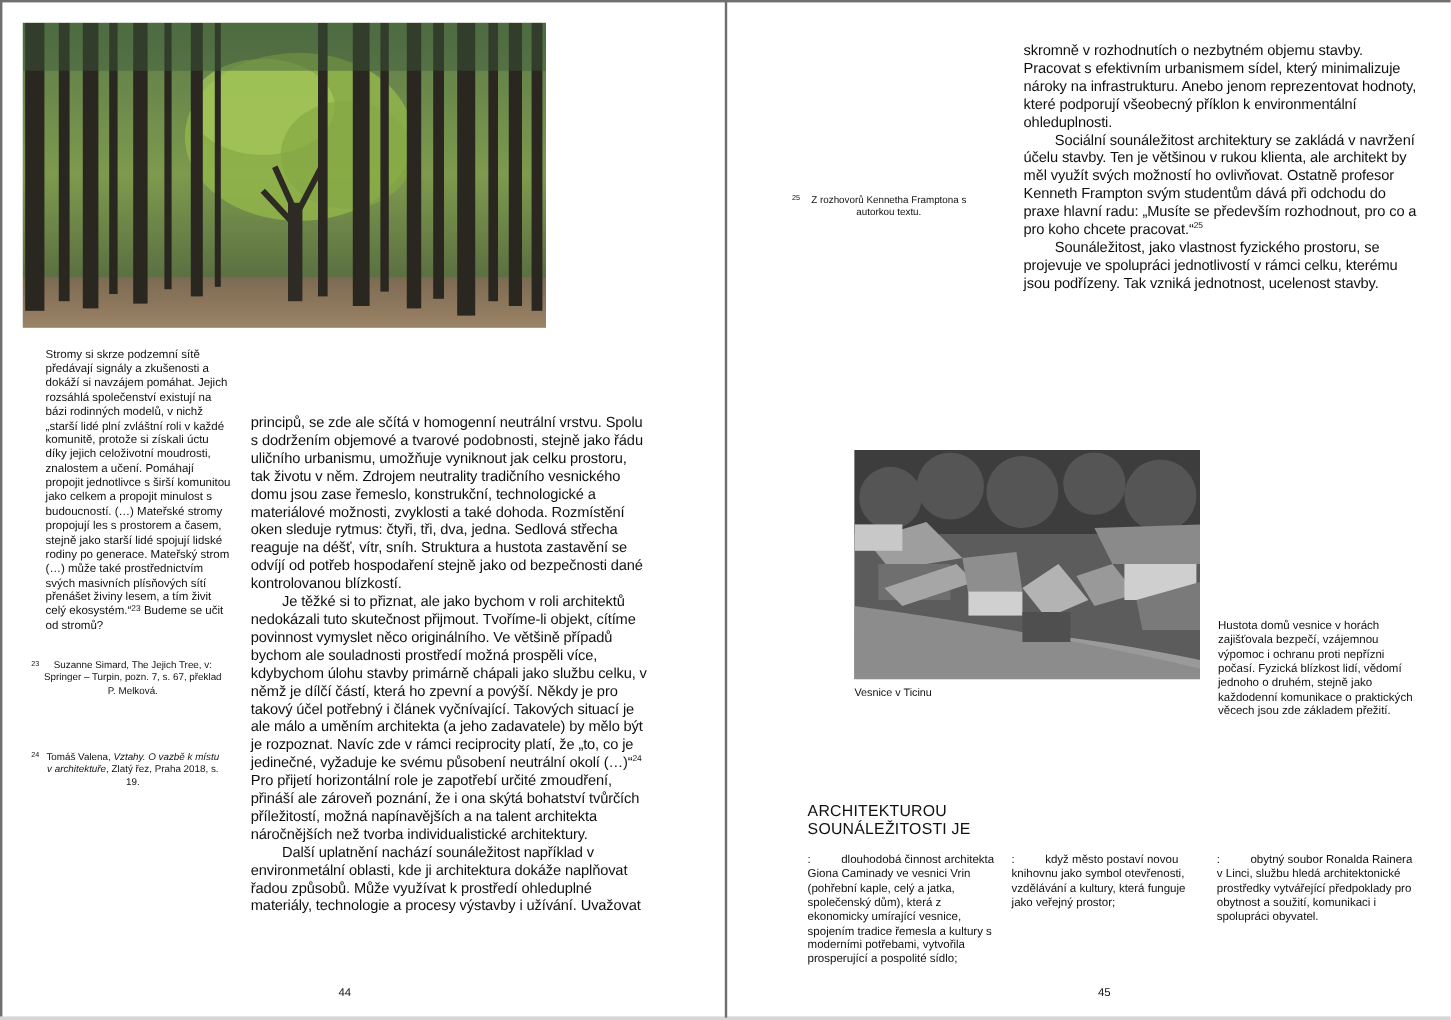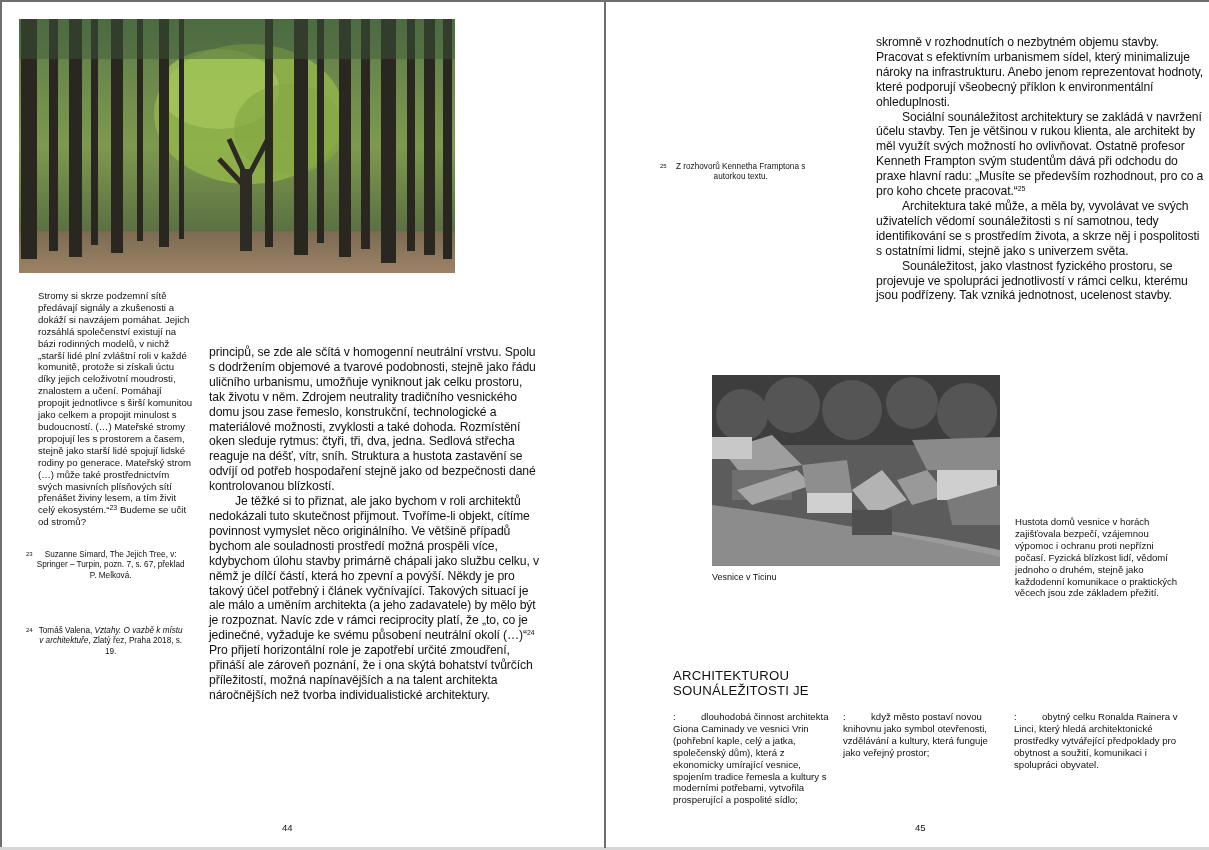--- a/index.html
+++ b/index.html
@@ -110,28 +110,28 @@
   <sup>23</sup><span class="note-body" style="width:150px;">Suzanne Simard, The Jejich Tree, v: Springer – Turpin, pozn. 7, s. 67, překlad P. Melková.</span>
 </div>
 
 <div class="abs note" style="left:26px; top:626px; width:170px;">
   <sup>24</sup><span class="note-body" style="width:150px;"><span>Tomáš Valena, </span><i>Vztahy. O vazbě k místu v architektuře</i><span>, Zlatý řez, Praha 2018, s. 19.</span></span>
 </div>
 
 <div class="abs body-text" style="left:209px; top:345px; width:330px;">
   <p>principů, se zde ale sčítá v homogenní neutrální vrstvu. Spolu s dodržením objemové a tvarové podobnosti, stejně jako řádu uličního urbanismu, umožňuje vyniknout jak celku prostoru, tak životu v něm. Zdrojem neutrality tradičního vesnického domu jsou zase řemeslo, konstrukční, technologické a materiálové možnosti, zvyklosti a také dohoda. Rozmístění oken sleduje rytmus: čtyři, tři, dva, jedna. Sedlová střecha reaguje na déšť, vítr, sníh. Struktura a hustota zastavění se odvíjí od potřeb hospodaření stejně jako od bezpečnosti dané kontrolovanou blízkostí.</p>
   <p class="indent"><span>Je těžké si to přiznat, ale jako bychom v roli architektů nedokázali tuto skutečnost přijmout. Tvoříme-li objekt, cítíme povinnost vymyslet něco originálního. Ve většině případů bychom ale souladnosti prostředí možná prospěli více, kdybychom úlohu stavby primárně chápali jako službu celku, v němž je dílčí částí, která ho zpevní a povýší. Někdy je pro takový účel potřebný i článek vyčnívající. Takových situací je ale málo a uměním architekta (a jeho zadavatele) by mělo být je rozpoznat. Navíc zde v rámci reciprocity platí, že „to, co je jedinečné, vyžaduje ke svému působení neutrální okolí (…)“</span><sup class="ref">24</sup><span> Pro přijetí horizontální role je zapotřebí určité zmoudření, přináší ale zároveň poznání, že i ona skýtá bohatství tvůrčích příležitostí, možná napínavějších a na talent architekta náročnějších než tvorba individualistické architektury.</span></p>
+  <p class="indent">Další uplatnění nachází sounáležitost například v environmetální oblasti, kde ji architektura dokáže naplňovat řadou způsobů. Může využívat k prostředí ohleduplné materiály, technologie a procesy výstavby i užívání. Uvažovat</p>
 </div>
 
 <div class="abs pagenum" style="left:282px; top:822px;">44</div>
 
-<div class="abs body-text" style="left:876px; top:35px; width:330px;">
+<div class="abs body-text" style="left:853px; top:35px; width:330px;">
   <p>skromně v rozhodnutích o nezbytném objemu stavby. Pracovat s efektivním urbanismem sídel, který minimalizuje nároky na infrastrukturu. Anebo jenom reprezentovat hodnoty, které podporují všeobecný příklon k environmentální ohleduplnosti.</p>
   <p class="indent"><span>Sociální sounáležitost architektury se zakládá v navržení účelu stavby. Ten je většinou v rukou klienta, ale architekt by měl využít svých možností ho ovlivňovat. Ostatně profesor Kenneth Frampton svým studentům dává při odchodu do praxe hlavní radu: „Musíte se především rozhodnout, pro co a pro koho chcete pracovat.“</span><sup class="ref">25</sup></p>
-  <p class="indent">Architektura také může, a měla by, vyvolávat ve svých uživatelích vědomí sounáležitosti s ní samotnou, tedy identifikování se s prostředím života, a skrze něj i pospolitosti s ostatními lidmi, stejně jako s univerzem světa.</p>
   <p class="indent">Sounáležitost, jako vlastnost fyzického prostoru, se projevuje ve spolupráci jednotlivostí v rámci celku, kterému jsou podřízeny. Tak vzniká jednotnost, ucelenost stavby.</p>
 </div>
 
 <div class="abs note" style="left:660px; top:162px; width:160px;">
   <sup>25</sup><span class="note-body" style="width:142px;">Z rozhovorů Kennetha Framptona s autorkou textu.</span>
 </div>
 
 <div class="abs village">
   <svg width="288" height="191" viewBox="0 0 288 191">
     <rect width="288" height="191" fill="#5c5c5c"></rect>
@@ -171,16 +171,16 @@
   <div>SOUNÁLEŽITOSTI JE</div>
 </div>
 
 <div class="abs list-col" style="left:673px; top:711px; width:160px;">
   <span class="colon">:</span><span>dlouhodobá činnost architekta Giona Caminady ve vesnici Vrin (pohřební kaple, celý a jatka, společenský dům), která z ekonomicky umírající vesnice, spojením tradice řemesla a kultury s moderními potřebami, vytvořila prosperující a pospolité sídlo;</span>
 </div>
 <div class="abs list-col" style="left:843px; top:711px; width:160px;">
   <span class="colon">:</span><span>když město postaví novou knihovnu jako symbol otevřenosti, vzdělávání a kultury, která funguje jako veřejný prostor;</span>
 </div>
 <div class="abs list-col" style="left:1014px; top:711px; width:165px;">
-  <span class="colon">:</span><span>obytný celku Ronalda Rainera v Linci, který hledá architektonické prostředky vytvářející předpoklady pro obytnost a soužití, komunikaci i spolupráci obyvatel.</span>
+  <span class="colon">:</span><span>obytný soubor Ronalda Rainera v Linci, službu hledá architektonické prostředky vytvářející předpoklady pro obytnost a soužití, komunikaci i spolupráci obyvatel.</span>
 </div>
 
 <div class="abs pagenum" style="left:915px; top:822px;">45</div>
 
 </body></html>

